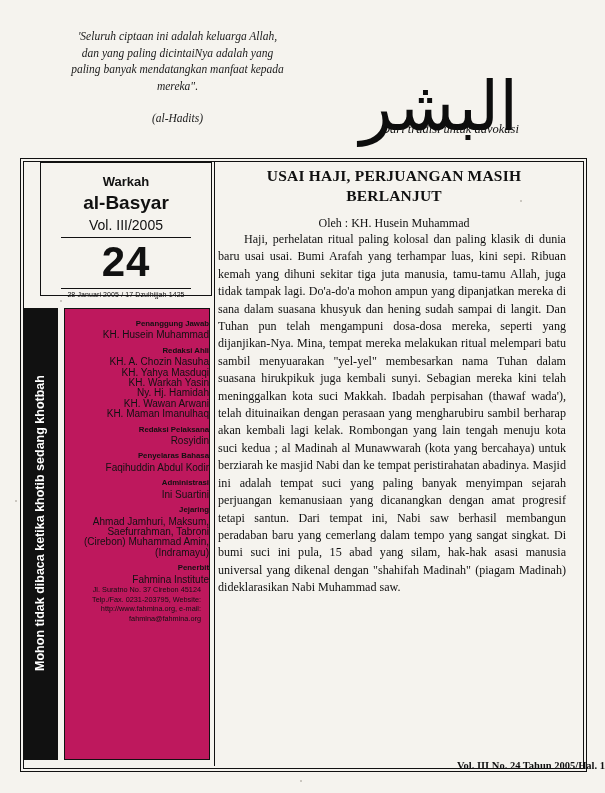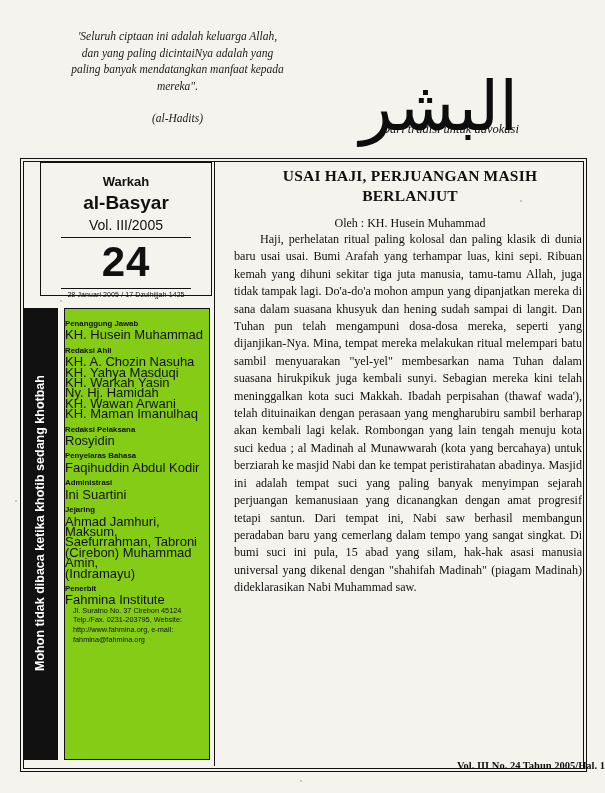--- a/index.html
+++ b/index.html
@@ -119,42 +119,42 @@
     font-family:"Liberation Sans", sans-serif;
     font-weight:bold;
     font-size:12.5px;
     text-align:center;
     white-space:nowrap;
   }
   
   .staffbox{
     position:absolute;left:40px;top:146px;width:146px;height:452px;
     border:1.2px solid #111;
-    background:#84cc16;
-    text-align:left;
+    background:#be185d;
+    text-align:right;
     font-family:"Liberation Sans", sans-serif;
     font-size:7.6px;
     line-height:10.4px;
     padding-top:5px;
     box-sizing:border-box;
   }
   .staffbox .sect{margin-top:5px;}
   .staffbox .h{
     font-weight:bold;
     font-size:7.8px;
     margin-bottom:1px;
   }
-  .staffbox .n{font-size:13px;}
+  .staffbox .n{font-size:10px;}
   .staffbox .addr{
     font-size:7.3px;line-height:9.6px;
     padding:0 8px;
   }
   
   .rightcol{
-    position:absolute;left:234px;top:166px;
+    position:absolute;left:218px;top:166px;
     width:352px;height:598px;
   }
   .divider{
     position:absolute;left:214px;top:162px;
     width:1.2px;height:604px;background:#111;
   }
   .headline{
     font-family:"Liberation Serif", serif;
     font-weight:bold;
     font-size:15.5px;

